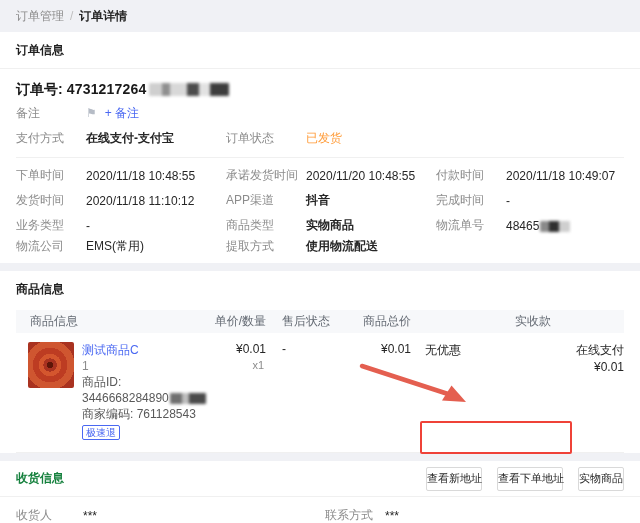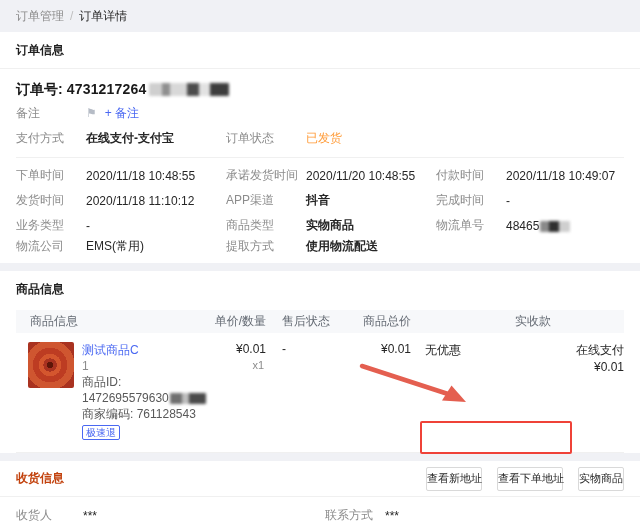--- a/index.html
+++ b/index.html
@@ -14,21 +14,21 @@
     font-family:"Liberation Sans","DejaVu Sans",sans-serif;
     background:#f0f1f5;
     color:#262626;
     font-size:12px;
     position:relative;
   }
   
   .breadcrumb{padding:8px 16px 7px;font-size:12px;}
   .bc-link{color:#8c8c8c;cursor:pointer;}
   .bc-sep{color:#bfbfbf;margin:0 6px;}
-  .bc-current{color:#262626;font-weight:400;}
+  .bc-current{color:#262626;font-weight:700;}
   
   .card{background:#fff;margin-bottom:8px;}
   .card-title{padding:10px 16px 9px;font-size:12px;font-weight:700;color:#1f1f1f;}
   .card-title.bordered{border-bottom:1px solid #f0f0f0;}
   
   .order-no{padding:12px 16px 2px;font-size:14px;font-weight:700;color:#1a1a1a;}
   .order-no .num{margin-left:4px;letter-spacing:.2px;}
   
   .redact{display:inline-block;vertical-align:-2px;border-radius:1px;filter:blur(1.4px);}
   .redact-order{width:80px;height:13px;margin-left:2px;
@@ -65,21 +65,21 @@
   .prod-meta{margin-left:8px;line-height:16px;color:#595959;}
   .prod-name{display:block;font-size:12px;line-height:15px;margin-top:1px;}
   .prod-spec{color:#8c8c8c;line-height:16px;}
   .tag{display:inline-block;margin-top:3px;border:1px solid var(--accent-blue);
     color:var(--accent-blue);font-size:10px;line-height:13px;padding:0 3px;border-radius:2px;}
   .qty{color:#8c8c8c;font-size:11px;margin-top:3px;padding-right:2px;}
   .pay-line{line-height:17px;}
   
   .ship-header{display:flex;align-items:center;justify-content:space-between;
     padding:6px 16px;height:36px;border-bottom:1px solid #f0f0f0;}
-  .ship-title{font-size:12px;font-weight:700;color:#c2410c;}
+  .ship-title{font-size:12px;font-weight:700;color:#15803d;}
   .btn-group{display:flex;align-items:center;}
   .btn{height:24px;background:#fff;border:1px solid #d9d9d9;border-radius:2px;
     font-size:11px;color:#262626;cursor:pointer;white-space:nowrap;text-align:right;
     font-family:inherit;margin-left:15px;}
   .btn-1{width:56px;}
   .btn-2{width:66px;}
   .btn-3{width:46px;}
   .ship-grid{display:grid;grid-template-columns:67px 242px 60px 1fr;
     align-items:center;height:25px;padding:0 16px;}
   .ship-card{padding-top:0;padding-bottom:10px;margin-bottom:0;}
@@ -166,21 +166,21 @@
     <span class="cell-r">商品总价</span>
     <span class="cell-r">实收款</span>
   </div>
 
   <div class="table-row">
     <div class="prod-cell">
       <div class="prod-img"></div>
       <div class="prod-meta">
         <a class="blue-link prod-name">测试商品C</a>
         <div class="prod-spec">1</div>
-        <div><span>商品ID:</span> <span>1472695579630</span><span class="redact redact-id"></span></div>
+        <div><span>商品ID:</span> <span>3446668284890</span><span class="redact redact-id"></span></div>
         <div><span>商家编码:</span> <span>761128543</span></div>
         <span class="tag">极速退</span>
       </div>
     </div>
     <div class="cell-r">
       <div>¥0.01</div>
       <div class="qty">x1</div>
     </div>
     <div class="cell-l">-</div>
     <div class="cell-r">¥0.01</div>

